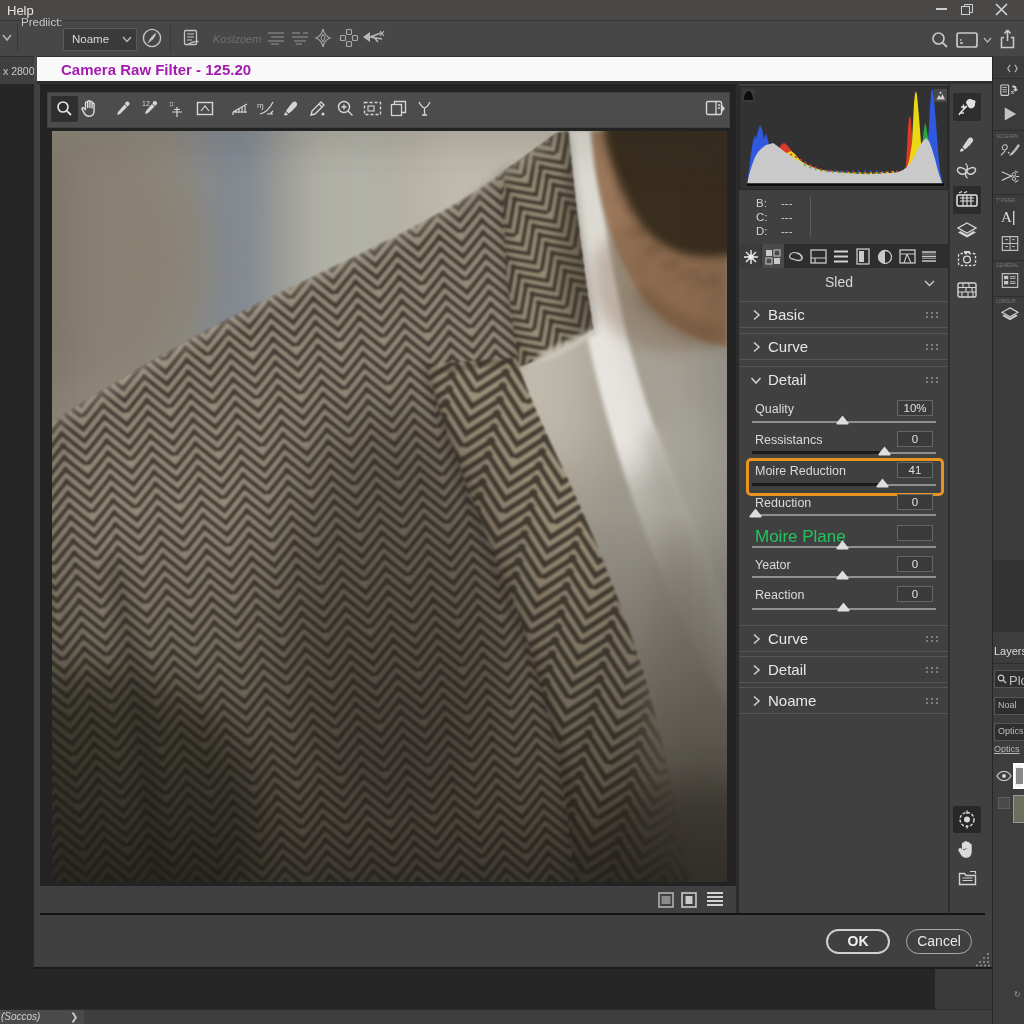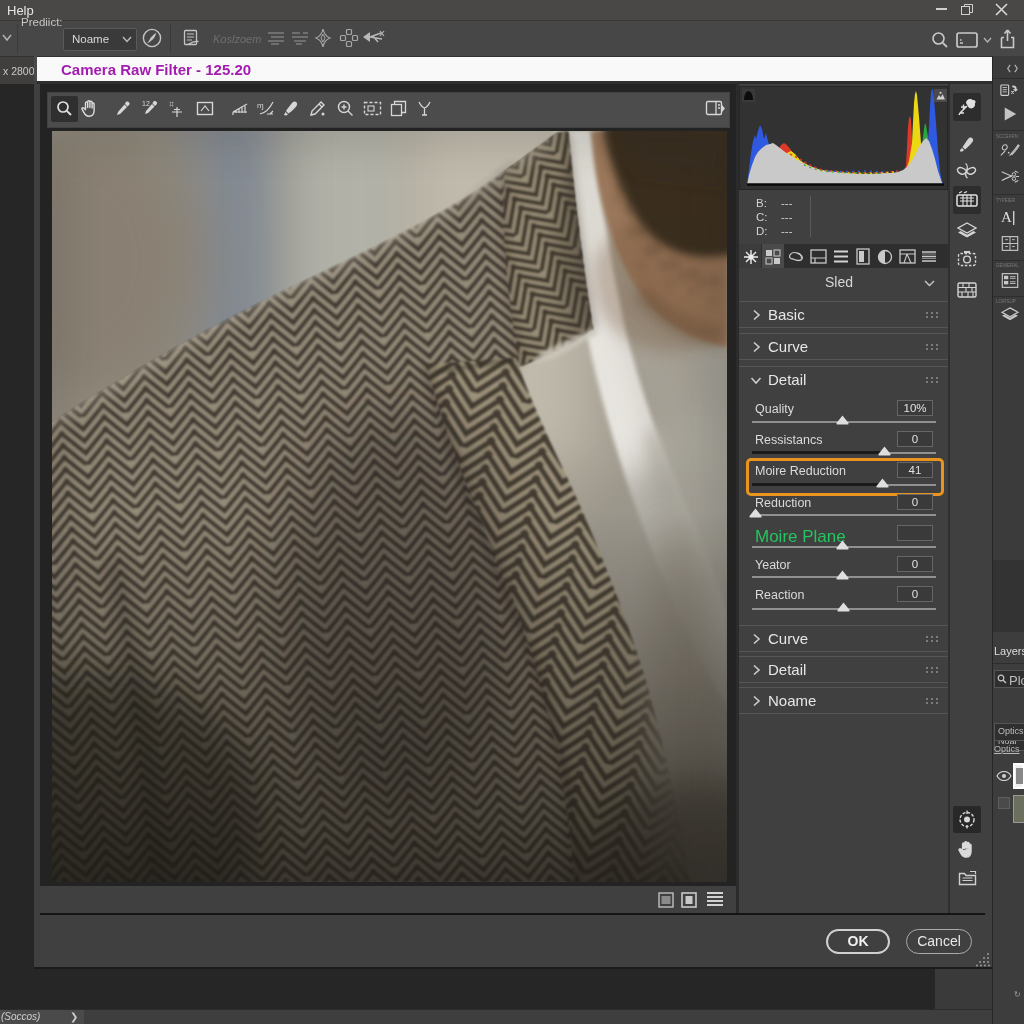--- a/index.html
+++ b/index.html
@@ -705,21 +705,21 @@
 <div class="abs" style="left:993px;top:632px;width:31px;height:392px;background:#3d3d3d;"></div>
 <div class="abs" style="left:994px;top:645px;font-size:11px;color:#dcdcdc;">Layers</div>
 <div class="abs" style="left:993px;top:663px;width:31px;height:1px;background:#2e2e2e;"></div>
 <div class="abs" style="left:994px;top:670px;width:30px;height:16px;background:#2f2f2f;border:1px solid #555;border-right:none;">
   <svg class="abs" style="left:2px;top:3px;" width="10" height="10" viewBox="0 0 10 10">
       <circle cx="4" cy="4" r="2.8" fill="none" stroke="#c9c9c9" stroke-width="1.2"></circle>
       <path d="M6.2 6.2 L9 9" stroke="#c9c9c9" stroke-width="1.3"></path>
     </svg>
   <div class="abs" style="left:14px;top:2px;font-size:13px;color:#bdbdbd;">Plot</div>
 </div>
-<div class="abs" style="left:994px;top:697px;width:30px;height:16px;background:#2f2f2f;border:1px solid #555;border-right:none;margin-top:36px;">
+<div class="abs" style="left:994px;top:697px;width:30px;height:16px;background:#2f2f2f;border:1px solid #555;border-right:none;">
   <div class="abs" style="left:3px;top:2px;font-size:9px;color:#bdbdbd;">Noal</div>
 </div>
 <div class="abs" style="left:994px;top:723px;width:30px;height:16px;background:#2f2f2f;border:1px solid #555;border-right:none;">
   <div class="abs" style="left:3px;top:2px;font-size:9px;color:#bdbdbd;">Optics</div>
 </div>
 <div class="abs" style="left:994px;top:744px;font-size:9px;color:#b5b5b5;text-decoration:underline;">Optics</div>
 <svg class="abs" style="left:996px;top:771px;" width="16" height="10" viewBox="0 0 16 10">
     <path d="M1 5 C3 1.5 6 0.5 8 0.5 C10 0.5 13 1.5 15 5 C13 8.5 10 9.5 8 9.5 C6 9.5 3 8.5 1 5 Z" fill="none" stroke="#d0d0d0" stroke-width="1.2"></path>
     <circle cx="8" cy="5" r="2" fill="#d0d0d0"></circle>
   </svg>

